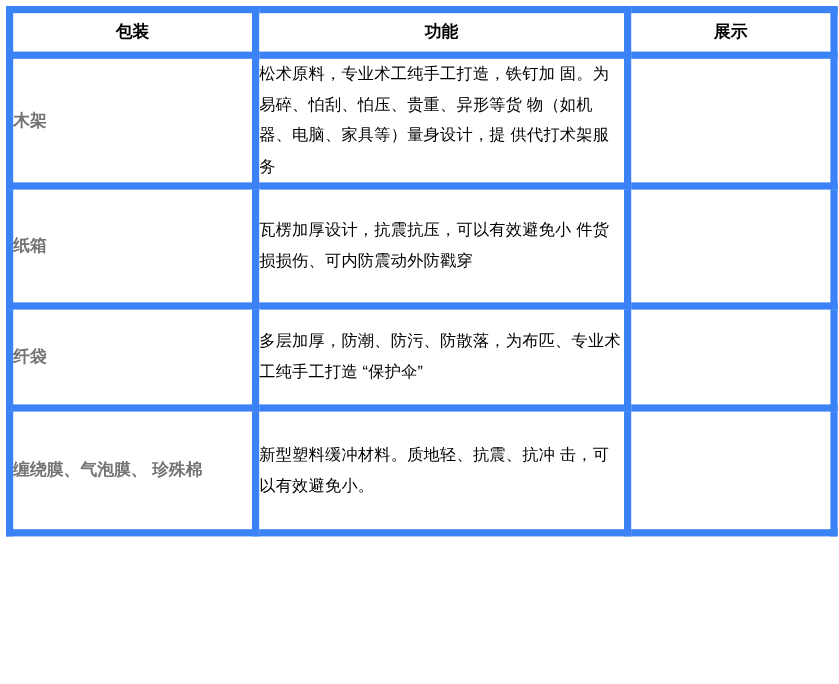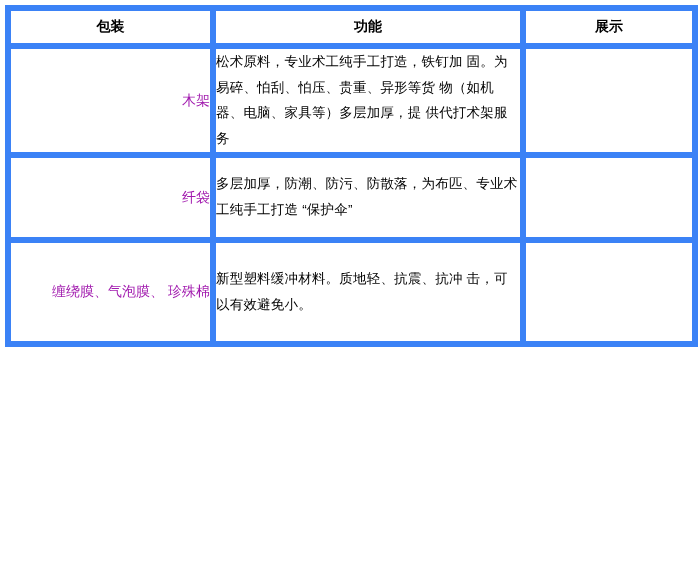--- a/index.html
+++ b/index.html
@@ -36,24 +36,24 @@
   col.c-show { width: 172px; }
 
   thead th {
     height: 32px;
     font-size: 14px;
     font-weight: bold;
     text-align: center;
     color: #000;
   }
   td.name-cell {
-    text-align: right;
+    text-align: left;
     font-size: 14px;
-    font-weight: normal;
-    color: #a21caf;
+    font-weight: bold;
+    color: #737373;
     padding: 6px 8px;
     line-height: 1.5;
   }
   td.func-cell {
     font-size: 13.5px;
     line-height: 1.9;
     color: #000;
     padding: 8px 12px 8px 10px;
     text-align: left;
     letter-spacing: 0.2px;
@@ -107,31 +107,44 @@
       <tr>
         <th>包装</th>
         <th>功能</th>
         <th>展示</th>
       </tr>
     </thead>
     <tbody>
 
       <tr class="row-wood">
         <td class="name-cell">木架</td>
-        <td class="func-cell">松术原料，专业术工纯手工打造，铁钉加 固。为易碎、怕刮、怕压、贵重、异形等货 物（如机器、电脑、家具等）多层加厚，提 供代打术架服务</td>
+        <td class="func-cell">松术原料，专业术工纯手工打造，铁钉加 固。为易碎、怕刮、怕压、贵重、异形等货 物（如机器、电脑、家具等）量身设计，提 供代打术架服务</td>
         <td class="show-cell">
           <div class="photo ph-wood">
             
             
             
             
           </div>
         </td>
       </tr>
 
+      <tr class="row-carton">
+        <td class="name-cell">纸箱</td>
+        <td class="func-cell">瓦楞加厚设计，抗震抗压，可以有效避免小 件货损损伤、可内防震动外防戳穿</td>
+        <td class="show-cell">
+          <div class="photo ph-carton">
+            
+            
+            
+            
+            
+          </div>
+        </td>
+      </tr>
 
       <tr class="row-bag">
         <td class="name-cell">纤袋</td>
         <td class="func-cell">多层加厚，防潮、防污、防散落，为布匹、专业术工纯手工打造 “保护伞”</td>
         <td class="show-cell">
           <div class="photo ph-bag">
             
             
             
             

